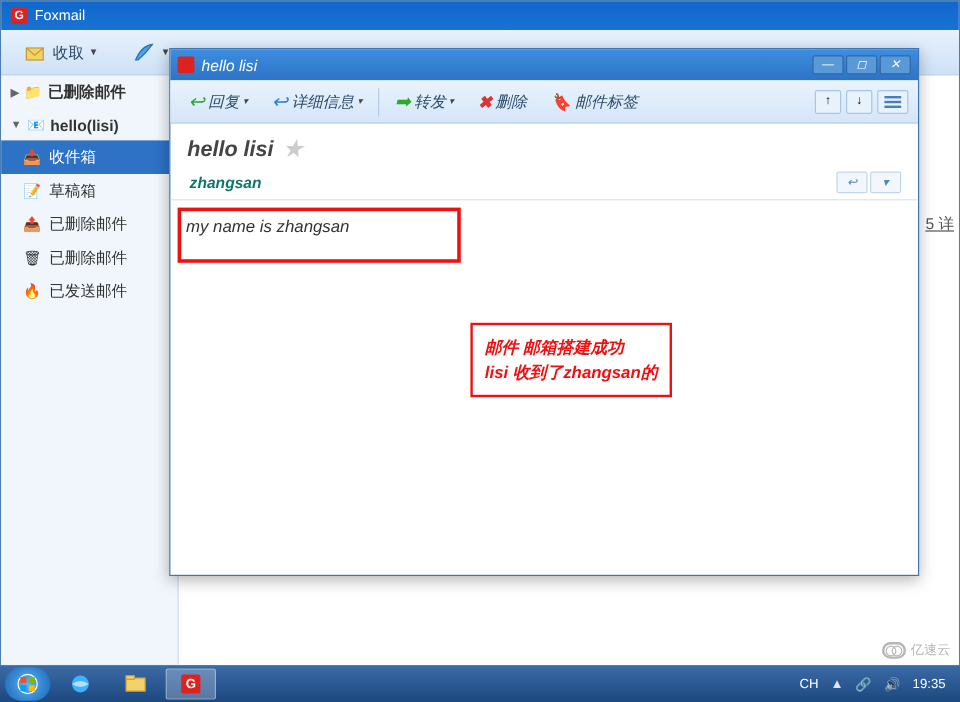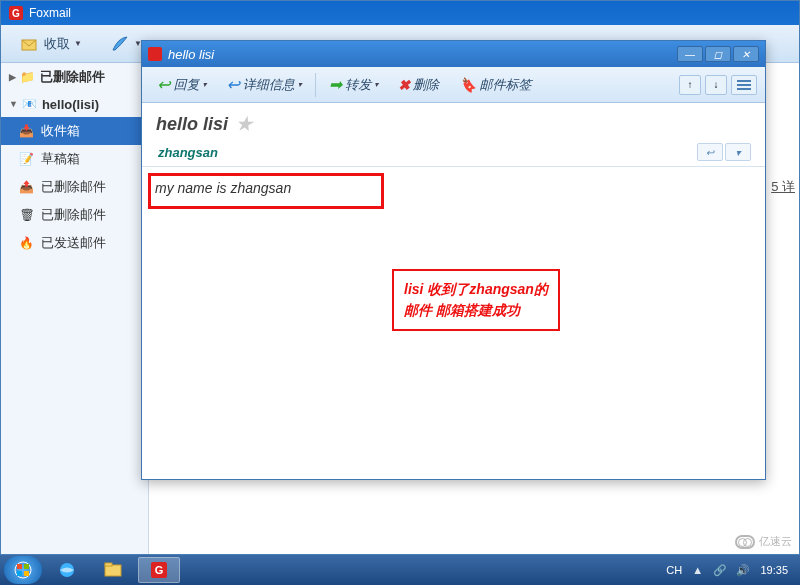--- a/index.html
+++ b/index.html
@@ -45,21 +45,21 @@
 .star { color: #ccc; font-size: 18px; cursor: pointer; }
 .msg-meta { margin-top: 10px; font-size: 13px; position: relative; padding: 0 2px; }
 .meta-reply { position: absolute; right: 0; top: -2px; display: flex; gap: 2px; }
 .mr-btn { width: 26px; height: 18px; border: 1px solid #c3d5e8; background: #f1f7fd; border-radius: 2px; display: flex; align-items: center; justify-content: center; font-size: 10px; cursor: pointer; color: #5584b6; }
 .sender { font-weight: bold; color: #0f766e; }
 .recipients { color: #666; margin-top: 2px; }
 .timestamp { float: right; color: #888; font-size: 12px; }
 .detail-link { color: #2a72c8; margin-left: 8px; cursor: pointer; }
 
 .msg-body { padding: 10px 14px; font-size: 14px; color: #333; position: relative; height: 280px; }
-.highlight-box { border: 3px solid #e11; display: inline-block; padding: 4px 90px 10px 4px; margin: -4px 0 0 -8px; }
+.highlight-box { border: 3px solid #e11; display: inline-block; padding: 4px 90px 20px 4px; margin: -4px 0 0 -8px; }
 .annotation { position: absolute; left: 250px; top: 102px; border: 2px solid #e11; padding: 8px 10px; font-size: 14px; color: #e11; line-height: 1.5; font-weight: bold; background: #fff; }
 
 
 .taskbar { position: absolute; left: 0; bottom: 0; width: 800px; height: 30px; background: linear-gradient(#3a6aa5, #1d4880); display: flex; align-items: center; padding: 0 4px; gap: 4px; }
 .start-orb { width: 38px; height: 28px; border-radius: 14px; background: radial-gradient(circle, #5eb3f5, #1664b3); display: flex; align-items: center; justify-content: center; cursor: pointer; }
 .start-orb svg { width: 18px; height: 18px; }
 .task-btn { width: 42px; height: 26px; border-radius: 2px; display: flex; align-items: center; justify-content: center; cursor: pointer; border: 1px solid transparent; }
 .task-btn.active { background: rgba(255,255,255,.25); border-color: rgba(255,255,255,.35); }
 .tray { margin-left: auto; display: flex; align-items: center; gap: 10px; color: #fff; font-size: 11px; padding-right: 8px; }
 .tray-icon { opacity: .85; }
@@ -200,22 +200,22 @@
         <div class="mr-btn">▾</div>
       </div>
       <div class="sender">zhangsan</div>
     </div>
   </div>
   <div class="msg-body">
     <div class="highlight-box">
       <span>my name is zhangsan</span>
     </div>
     <div class="annotation">
+      <div>邮件  邮箱搭建成功</div>
       <div>lisi 收到了zhangsan的</div>
-      <div>邮件  邮箱搭建成功</div>
     </div>
   </div>
 </div>
 
 <div class="watermark">
   <span class="wm-icon"></span>
   <span>亿速云</span>
 </div>
 
 <div class="taskbar">

